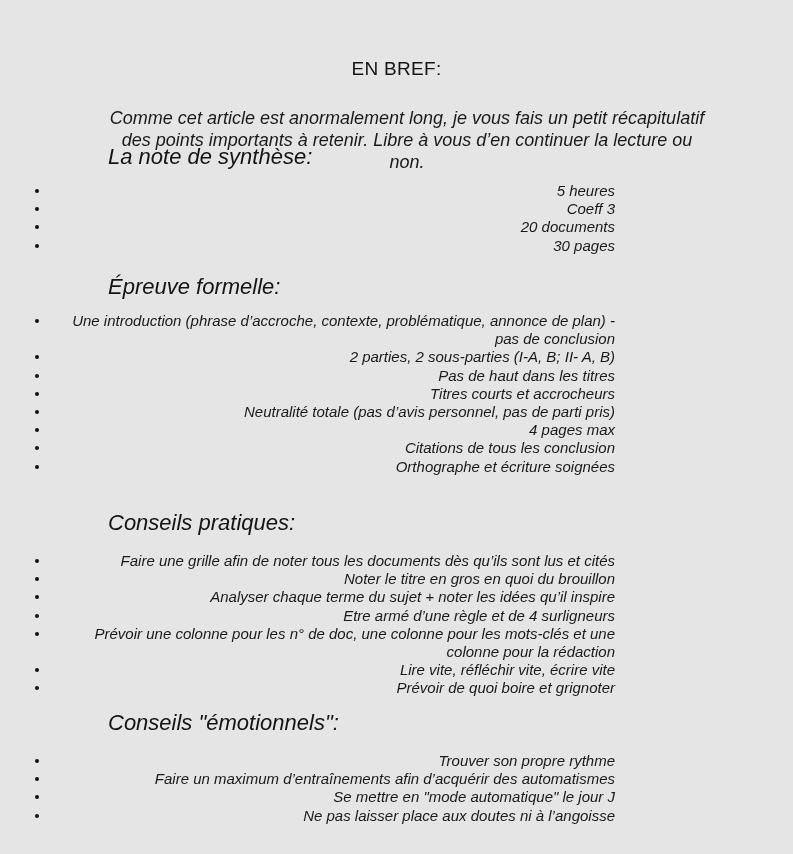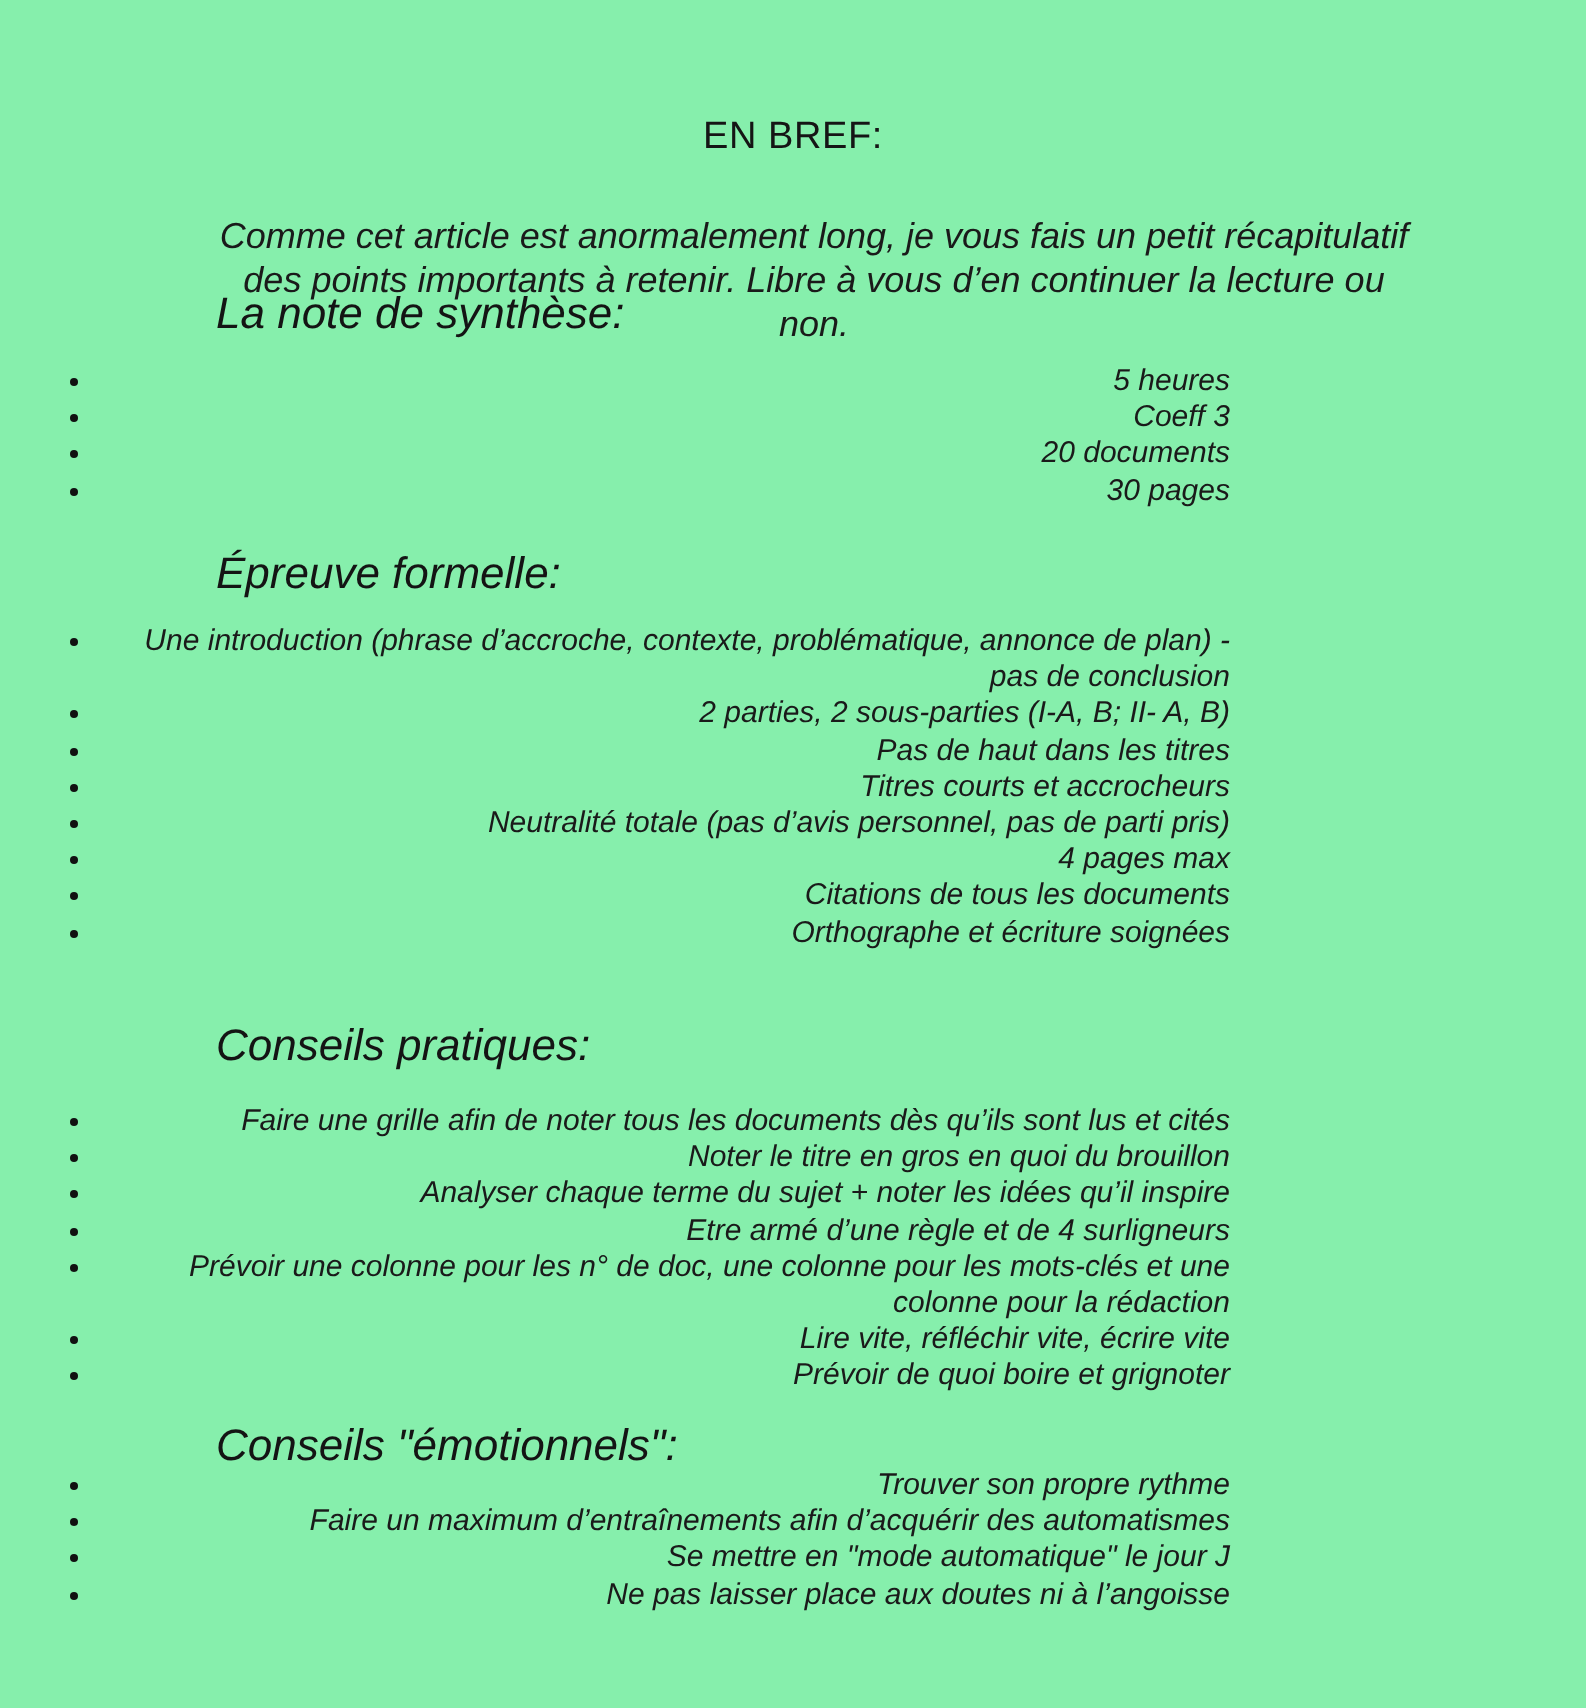--- a/index.html
+++ b/index.html
@@ -4,21 +4,21 @@
 <style>
   html, body {
     margin: 0;
     padding: 0;
     background: #ffffff;
   }
   .page {
     position: relative;
     width: 793px;
     height: 854px;
-    background: #86efac;
+    background: #e5e5e5;
     font-family: "Liberation Sans", sans-serif;
     color: #1a1a1a;
     overflow: hidden;
     box-sizing: border-box;
     text-decoration: underline;
   }
 
   .doc-title {
     position: absolute;
     top: 45px;
@@ -97,21 +97,21 @@
   #sec-synthese   { top: 146px; }
   #sec-synthese ul { margin-top: 14px; }
 
   #sec-epreuve    { top: 276px; }
   #sec-epreuve ul { margin-top: 14px; }
 
   #sec-pratiques  { top: 512px; }
   #sec-pratiques ul { margin-top: 18px; }
 
   #sec-emotions   { top: 712px; }
-  #sec-emotions ul { }
+  #sec-emotions ul { margin-top: 18px; }
 </style>
 </head>
 <body>
 
 <div class="page">
 
   <h1 class="doc-title">EN BREF:</h1>
 
   <p class="intro">Comme cet article est anormalement long, je vous fais un petit récapitulatif des points importants à retenir. Libre à vous d’en continuer la lecture ou non.</p>
 
@@ -148,21 +148,21 @@
       <li>
           <span class="li-text">Titres courts et accrocheurs</span>
         </li>
       <li>
           <span class="li-text">Neutralité totale (pas d’avis personnel, pas de parti pris)</span>
         </li>
       <li>
           <span class="li-text">4 pages max</span>
         </li>
       <li>
-          <span class="li-text">Citations de tous les documents</span>
+          <span class="li-text">Citations de tous les conclusion</span>
         </li>
       <li>
           <span class="li-text">Orthographe et écriture soignées</span>
         </li>
     </ul>
   </section>
 
   <section class="section" id="sec-pratiques">
     <h2 class="section-heading">Conseils pratiques:</h2>
     <ul class="bullets">

